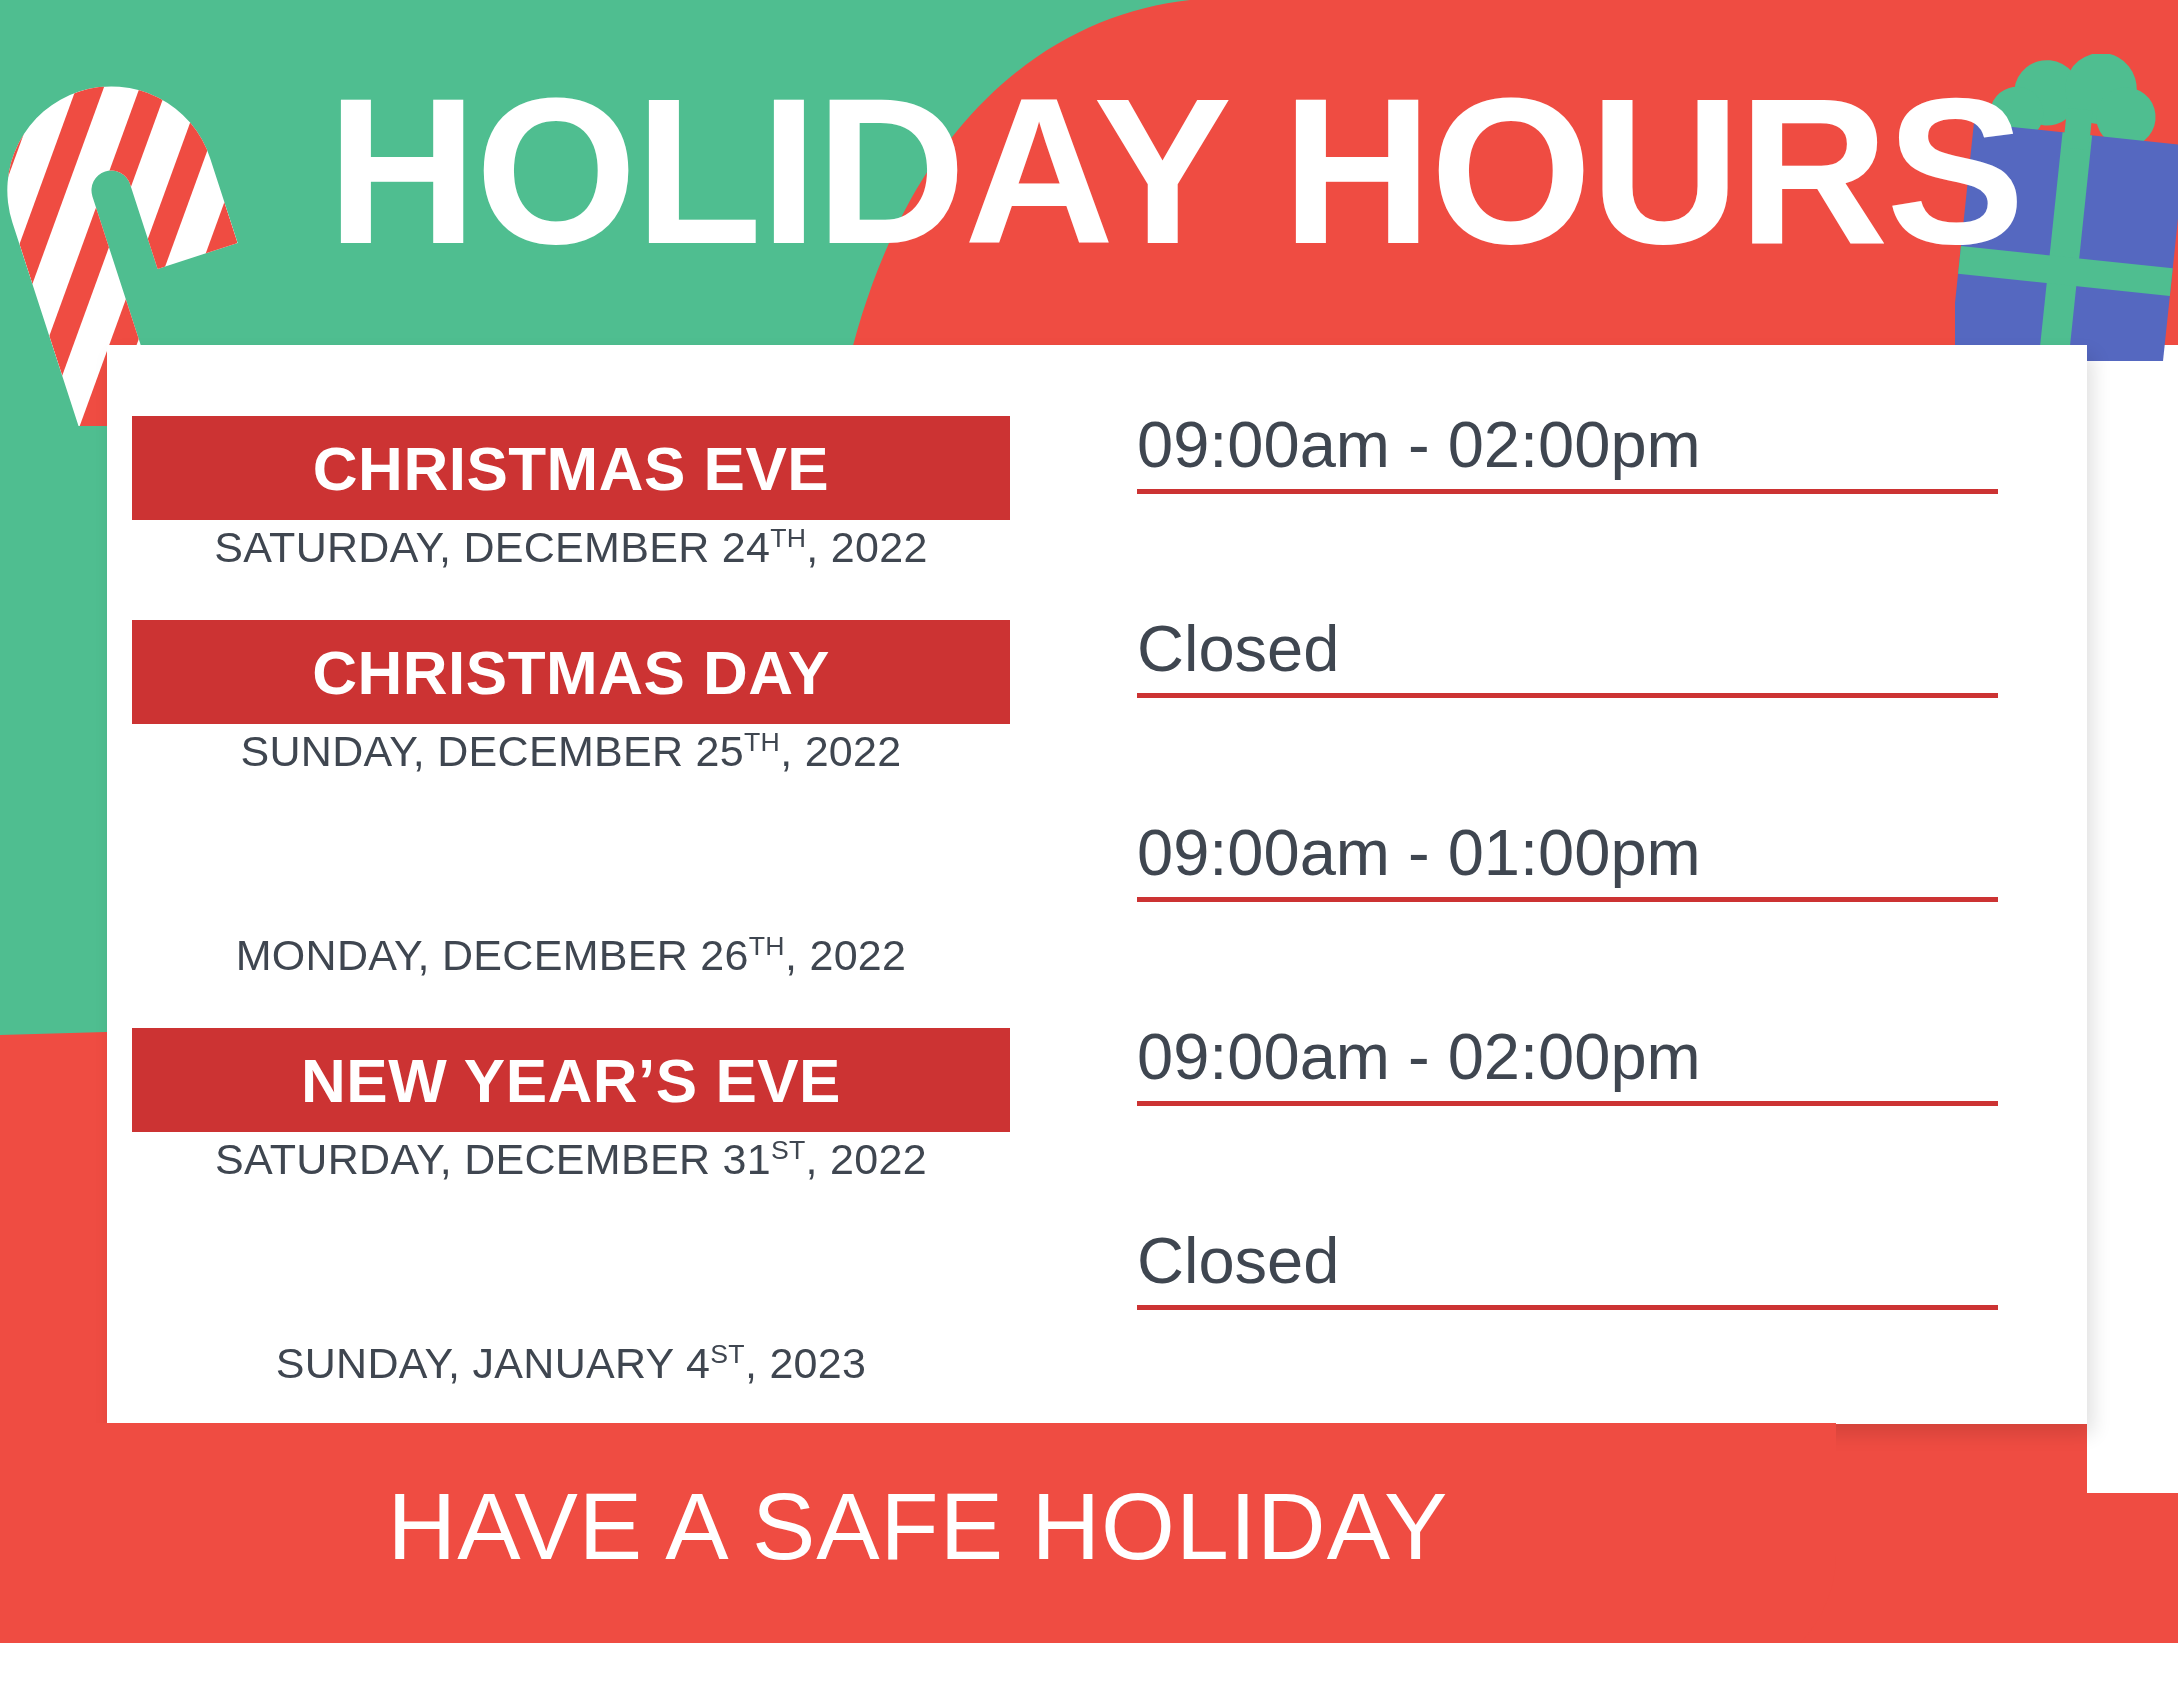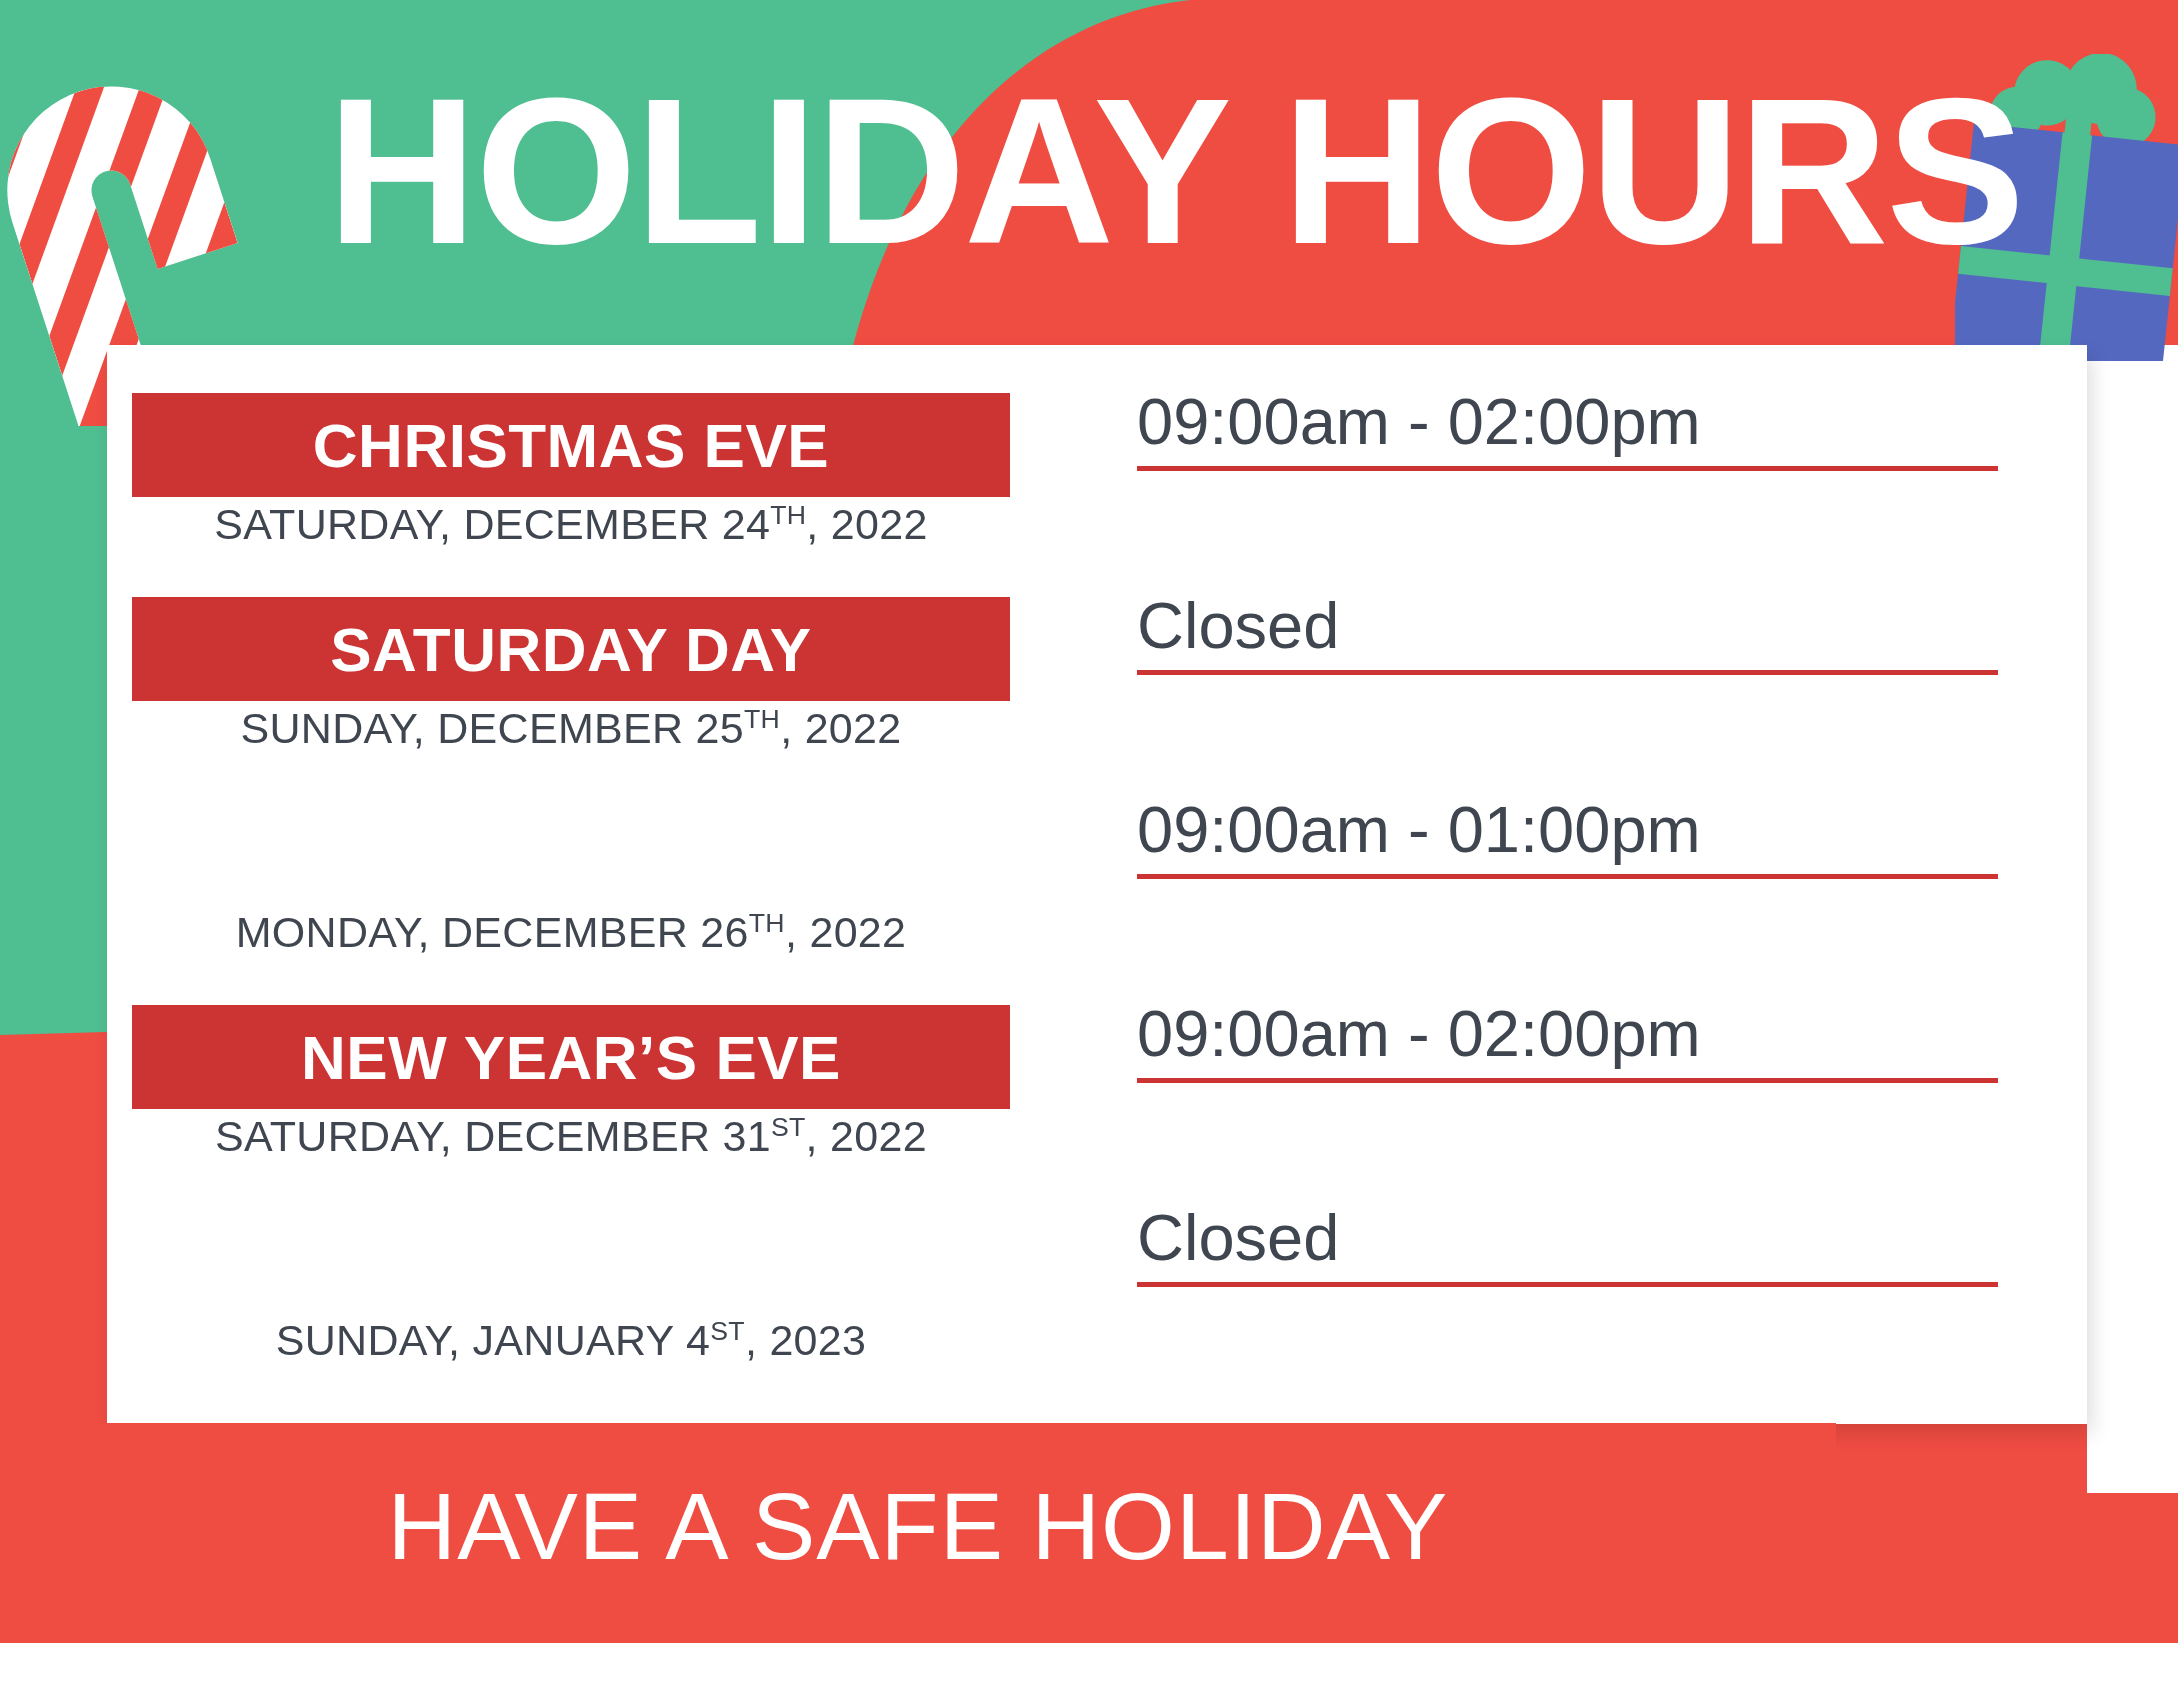--- a/index.html
+++ b/index.html
@@ -100,21 +100,21 @@
 
   .rows{
     position:absolute; left:0; top:0;
     width:100%; height:100%;
   }
 
   .row{
     position:relative;
     height:204px;
   }
-  .row:nth-child(1){ margin-top:48px; }
+  .row:nth-child(1){ margin-top:71px; }
 
   .label-band{
     position:absolute; left:25px; top:0;
     width:878px; height:104px;
     background:#CC3333;
     display:flex; align-items:center; justify-content:center;
   }
   .label-band .holiday-name{
     color:#ffffff;
     font-weight:bold;
@@ -235,21 +235,21 @@
             <span class="holiday-name">CHRISTMAS EVE</span>
           </div>
           <div class="date-line"><span>SATURDAY, DECEMBER 24</span><sup>TH</sup><span>, 2022</span></div>
           <div class="hours-cell">
             <div class="hours-text">09:00am - 02:00pm</div>
             <div class="hours-rule"></div>
           </div>
         </div>
         <div class="row">
           <div class="label-band">
-            <span class="holiday-name">SATURDAY DAY</span>
+            <span class="holiday-name">CHRISTMAS DAY</span>
           </div>
           <div class="date-line"><span>SUNDAY, DECEMBER 25</span><sup>TH</sup><span>, 2022</span></div>
           <div class="hours-cell">
             <div class="hours-text">Closed</div>
             <div class="hours-rule"></div>
           </div>
         </div>
         <div class="row">
           <div class="date-line"><span>MONDAY, DECEMBER 26</span><sup>TH</sup><span>, 2022</span></div>
           <div class="hours-cell">

